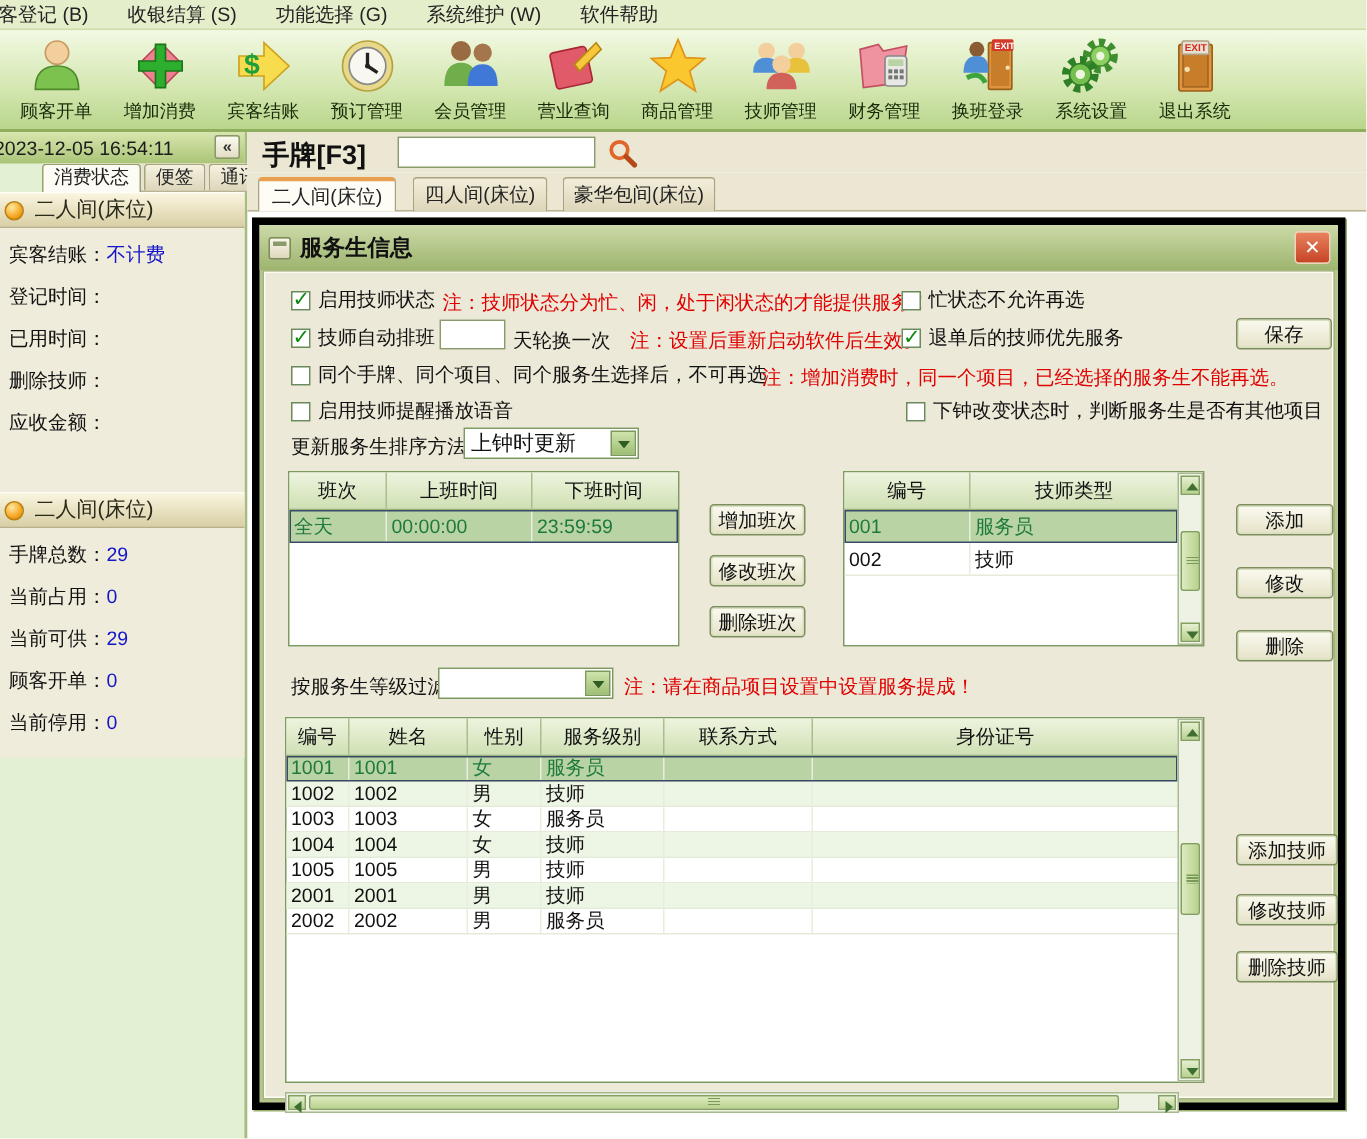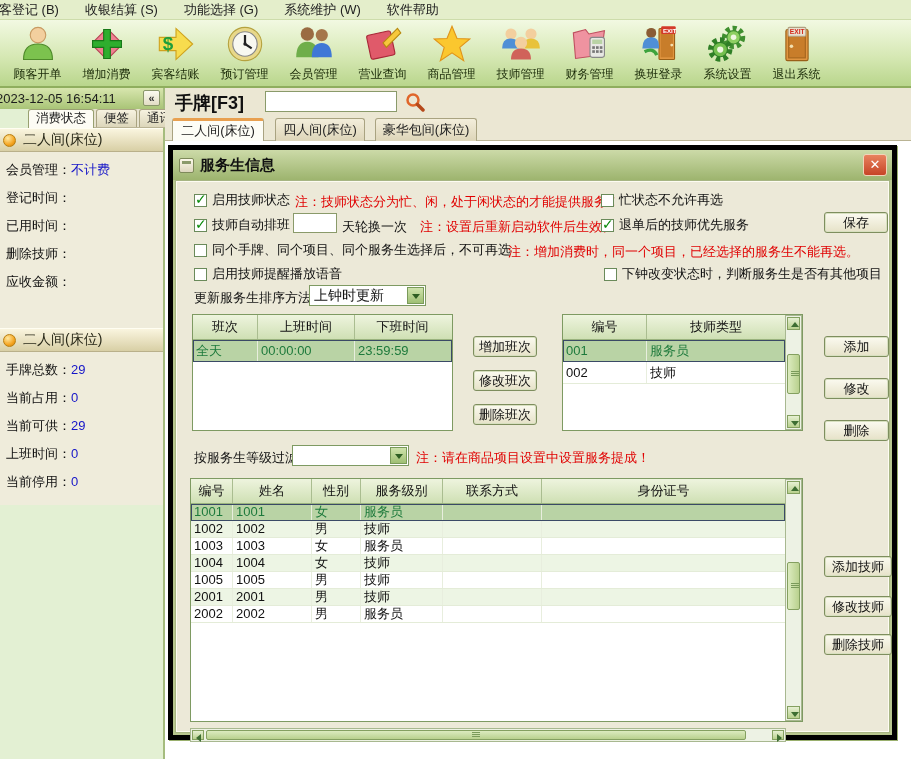--- a/index.html
+++ b/index.html
@@ -244,34 +244,34 @@
     <div class="sb-tabs">
       <span class="sb-tab active">消费状态</span>
       <span class="sb-tab">便签</span>
       <span class="sb-tab">通讯</span>
     </div>
     <div class="sb-panel">
       <div class="sb-section" style="top:0;">
         <span class="ball"></span>
         <span>二人间(床位)</span>
       </div>
-      <div class="sb-field" style="top:33px;"><span class="lbl">会员管理：</span><span class="val">不计费</span></div>
+      <div class="sb-field" style="top:33px;"><span class="lbl">宾客结账：</span><span class="val">不计费</span></div>
       <div class="sb-field" style="top:61px;"><span class="lbl">登记时间：</span><span class="val"></span></div>
       <div class="sb-field" style="top:89px;"><span class="lbl">已用时间：</span><span class="val"></span></div>
       <div class="sb-field" style="top:117px;"><span class="lbl">删除技师：</span><span class="val"></span></div>
       <div class="sb-field" style="top:145px;"><span class="lbl">应收金额：</span><span class="val"></span></div>
 
       <div class="sb-section" style="top:200px;">
         <span class="ball"></span>
         <span>二人间(床位)</span>
       </div>
       <div class="sb-field" style="top:233px;"><span class="lbl">手牌总数：</span><span class="val">29</span></div>
       <div class="sb-field" style="top:261px;"><span class="lbl">当前占用：</span><span class="val">0</span></div>
       <div class="sb-field" style="top:289px;"><span class="lbl">当前可供：</span><span class="val">29</span></div>
-      <div class="sb-field" style="top:317px;"><span class="lbl">上班时间：</span><span class="val">0</span></div>
+      <div class="sb-field" style="top:317px;"><span class="lbl">顾客开单：</span><span class="val">0</span></div>
       <div class="sb-field" style="top:345px;"><span class="lbl">当前停用：</span><span class="val">0</span></div>
     </div>
   </div>
 
   <div class="main">
     <div class="main-top">
       <span class="brand">手牌[F3]</span>
       <input class="hb-search" value="" style="">
       <span class="mag"><svg viewBox="0 0 20 20">
             <circle cx="8" cy="8" r="5.5" fill="none" stroke="#e0662a" stroke-width="2.5"></circle>

